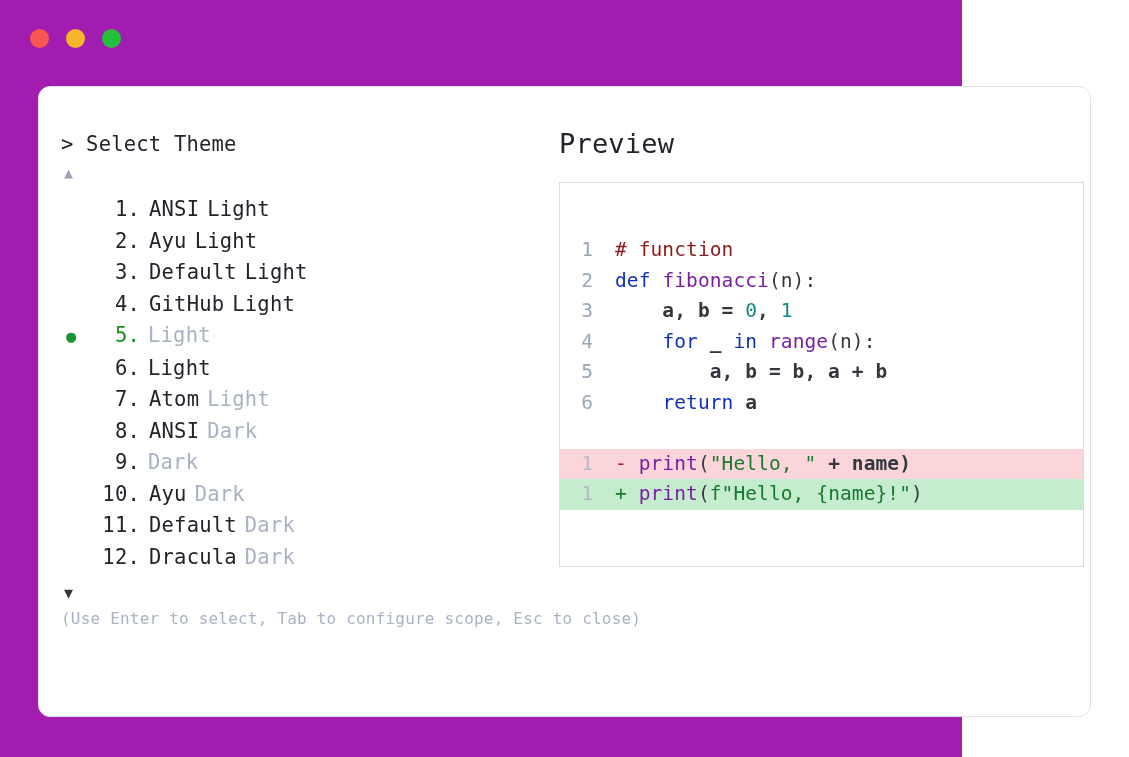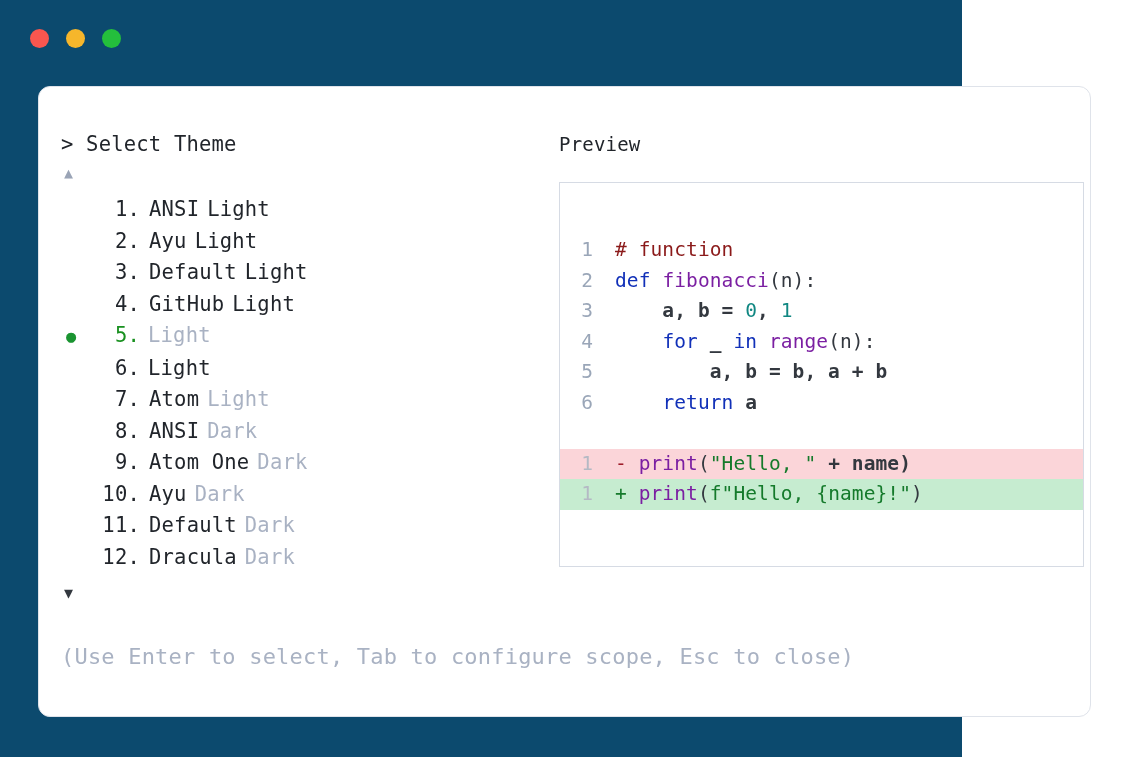--- a/index.html
+++ b/index.html
@@ -12,21 +12,21 @@
     height: 757px;
     font-family: "DejaVu Sans Mono", "Liberation Mono", monospace;
     -webkit-font-smoothing: antialiased;
   }
 
   .window {
     position: relative;
     width: 962px;
     height: 757px;
     box-sizing: border-box;
-    background: #0c4a6e;
+    background: #a21caf;
   }
 
   
   .titlebar {
     position: absolute;
     top: 0; left: 0;
     width: 1129px;
     height: 76px;
     display: flex;
     align-items: center;
@@ -119,35 +119,34 @@
   .variant-cell { padding-left: 8px; }
   .variant-cell.muted { color: #a9b2c3; }
   .variant-cell.strong { color: #21252b; }
 
   .theme-row.selected .idx-cell,
   .theme-row.selected .name-cell { color: #18901f; }
 
   .spacer-arrow-down { margin-top: 9px; }
 
   .hint {
-    margin-top: 38px;
-    font-size: 22px;
+    font-size: 16px;
     line-height: 30px;
     color: #a9b2c3;
     letter-spacing: 0.2px;
     white-space: pre;
   }
 
   
   .right-col {
     flex: 1 1 auto;
     padding-left: 6px;
   }
   .preview-label {
-    font-size: 19px;
+    font-size: 27px;
     line-height: 30px;
     color: #21252b;
     letter-spacing: 0.2px;
     margin-bottom: 23px;
     white-space: pre;
   }
   .preview-panel {
     width: 525px;
     height: 385px;
     box-sizing: border-box;
@@ -211,21 +210,21 @@
 
           <div class="theme-list">
               <div class="theme-row"><span class="bullet-cell"></span><span class="idx-cell">1.</span><span class="name-cell">ANSI</span><span class="variant-cell strong">Light</span></div>
               <div class="theme-row"><span class="bullet-cell"></span><span class="idx-cell">2.</span><span class="name-cell">Ayu</span><span class="variant-cell strong">Light</span></div>
               <div class="theme-row"><span class="bullet-cell"></span><span class="idx-cell">3.</span><span class="name-cell">Default</span><span class="variant-cell strong">Light</span></div>
               <div class="theme-row"><span class="bullet-cell"></span><span class="idx-cell">4.</span><span class="name-cell">GitHub</span><span class="variant-cell strong">Light</span></div>
               <div class="theme-row selected"><span class="bullet-cell">●</span><span class="idx-cell">5.</span><span class="variant-cell muted">Light</span></div>
               <div class="theme-row"><span class="bullet-cell"></span><span class="idx-cell">6.</span><span class="variant-cell strong">Light</span></div>
               <div class="theme-row"><span class="bullet-cell"></span><span class="idx-cell">7.</span><span class="name-cell">Atom</span><span class="variant-cell muted">Light</span></div>
               <div class="theme-row"><span class="bullet-cell"></span><span class="idx-cell">8.</span><span class="name-cell">ANSI</span><span class="variant-cell muted">Dark</span></div>
-              <div class="theme-row"><span class="bullet-cell"></span><span class="idx-cell">9.</span><span class="name-cell">Atom One</span><span class="variant-cell muted">Dark</span></div>
+              <div class="theme-row"><span class="bullet-cell"></span><span class="idx-cell">9.</span><span class="variant-cell muted">Dark</span></div>
               <div class="theme-row"><span class="bullet-cell"></span><span class="idx-cell">10.</span><span class="name-cell">Ayu</span><span class="variant-cell muted">Dark</span></div>
               <div class="theme-row"><span class="bullet-cell"></span><span class="idx-cell">11.</span><span class="name-cell">Default</span><span class="variant-cell muted">Dark</span></div>
               <div class="theme-row"><span class="bullet-cell"></span><span class="idx-cell">12.</span><span class="name-cell">Dracula</span><span class="variant-cell muted">Dark</span></div>
             </div>
 
           <div class="scroll-arrow down spacer-arrow-down">▼</div>
 
           <div class="hint">(Use Enter to select, Tab to configure scope, Esc to close)</div>
         </div>
 

